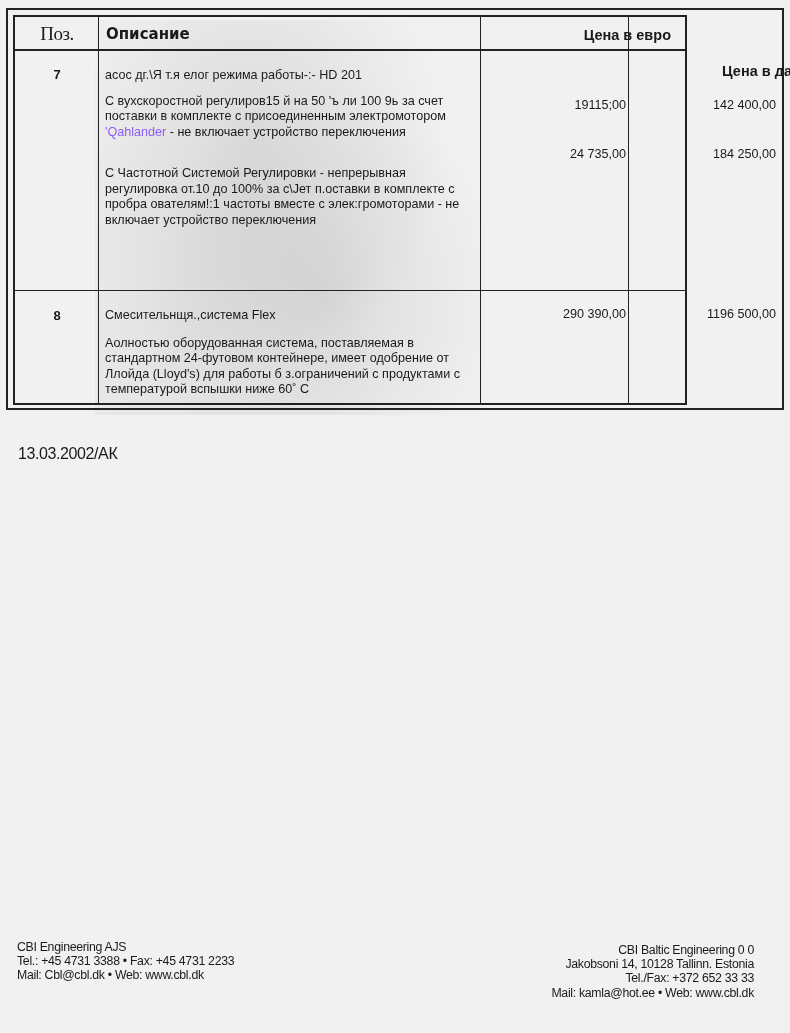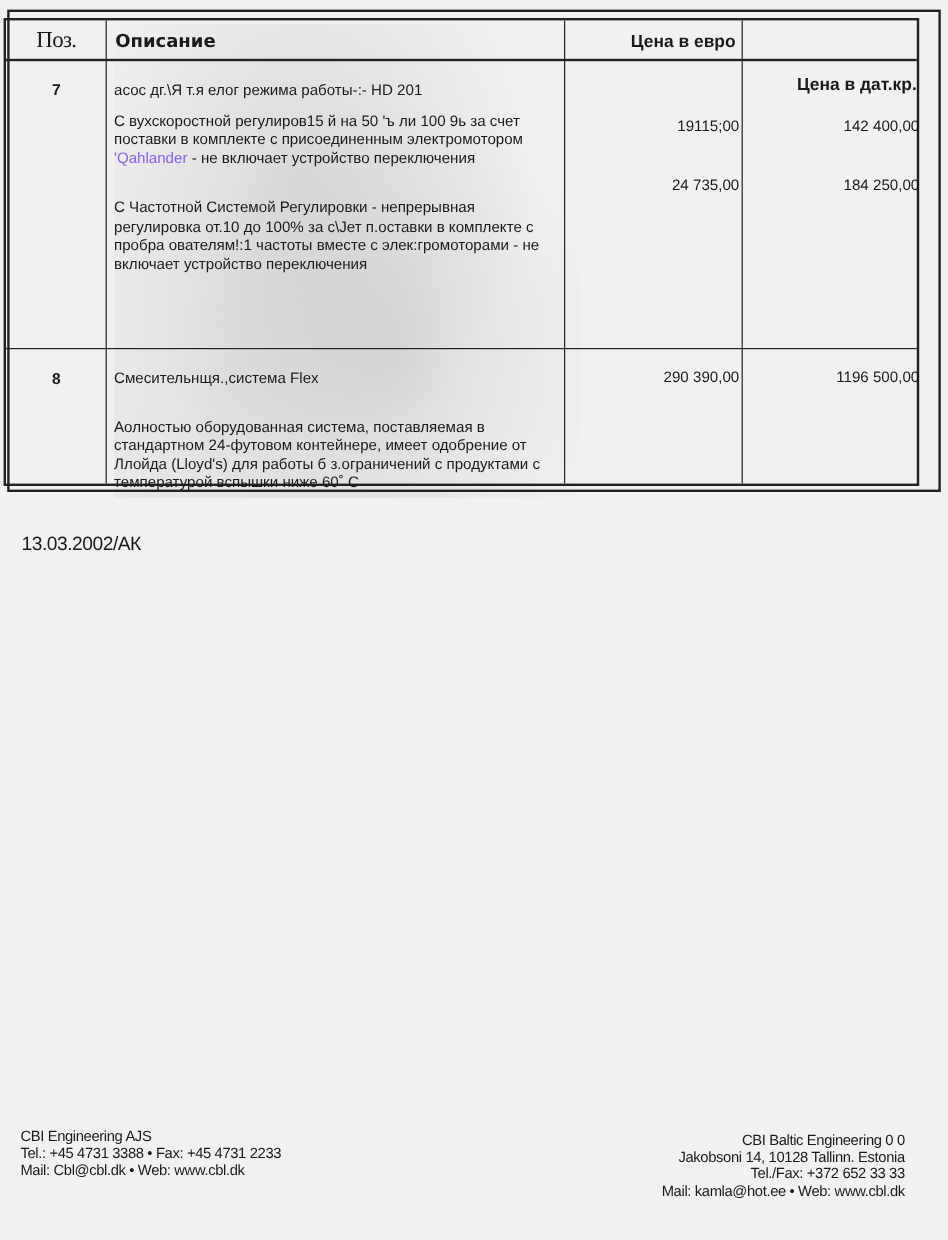--- a/index.html
+++ b/index.html
@@ -31,23 +31,23 @@
     position: absolute;
     left: 6px;
     top: 8px;
     width: 778px;
     height: 402px;
     border: 2px solid #222;
     box-sizing: border-box;
   }
   .inner-table {
     position: absolute;
-    left: 3px;
+    left: 13px;
     top: 15px;
-    width: 763px;
+    width: 674px;
     height: 390px;
     border: 2px solid #222;
     box-sizing: border-box;
   }
   .vline {
     position: absolute;
     top: 0;
     bottom: 0;
     width: 0;
     border-left: 1.6px solid #222;
@@ -86,20 +86,21 @@
   .hdr-eur, .hdr-dkk {
     position: absolute;
     top: 0;
     height: 35px;
     display: flex;
     align-items: center;
     justify-content: flex-end;
     font-family: "Liberation Sans", sans-serif;
     font-weight: bold;
     font-size: 14.5px;
+    padding-left: 48px;
   }
   .hdr-eur { left: 467px; width: 141px; }
   .hdr-dkk { left: 615px; width: 144px; margin-top: 36px; }
 
   .pos-num {
     position: absolute;
     width: 84px;
     left: 0;
     text-align: center;
     font-weight: bold;
@@ -177,21 +178,21 @@
     <p style="margin-top:26px">С Частотной Системой Регулировки -  непрерывная регулировка от.10 до 100% за с\Jет п.оставки в комплекте с пробра ователям!:1  частоты вместе с элек:громоторами -  не включает устройство переключения</p>
   </div>
   <div class="price price-eur" style="top:81px">19115;00</div>
   <div class="price price-eur" style="top:130px">24 735,00</div>
   <div class="price price-dkk" style="top:81px">142 400,00</div>
   <div class="price price-dkk" style="top:130px">184 250,00</div>
 
   <div class="pos-num" style="top:291px">8</div>
   <div class="desc-block" style="top:291px">
     <p>Смесительнщя.,система  Flex</p>
-    <p style="margin-top:25px">Аолностью оборудованная система, поставляемая в стандартном 24-футовом контейнере, имеет одобрение от Ллойда (Lloyd's) для работы б з.ограничений  с продуктами с температурой вспышки ниже 60˚ С</p>
+    <p style="margin-top:12px">Аолностью оборудованная система, поставляемая в стандартном 24-футовом контейнере, имеет одобрение от Ллойда (Lloyd's) для работы б з.ограничений  с продуктами с температурой вспышки ниже 60˚ С</p>
   </div>
   <div class="price price-eur" style="top:290px">290 390,00</div>
   <div class="price price-dkk" style="top:290px">1196 500,00</div>
 </div>
 
 <div class="doc-ref">13.03.2002/АК</div>
 
 <div class="footer-left">
   <div>CBI  Engineering AJS</div>
   <div>Tel.: +45 4731  3388 • Fax: +45 4731  2233</div>

